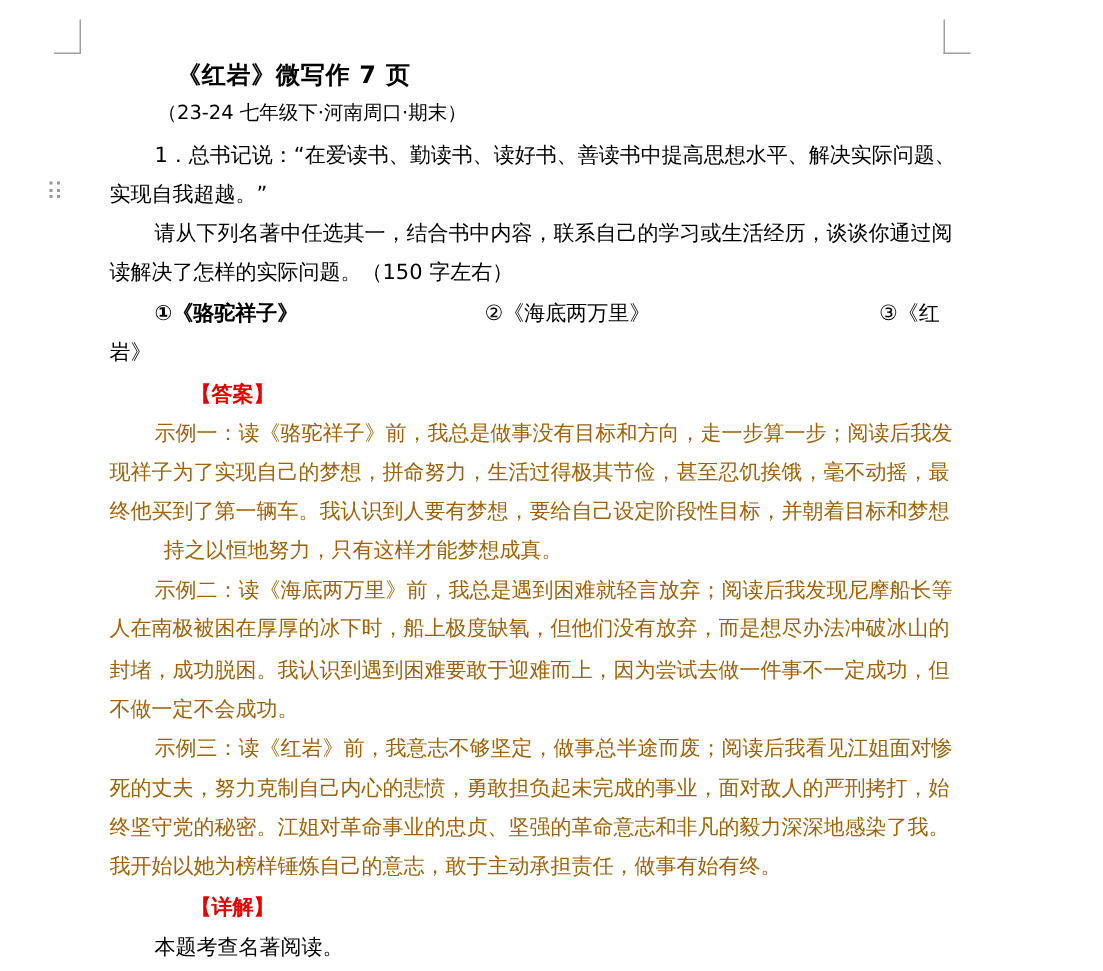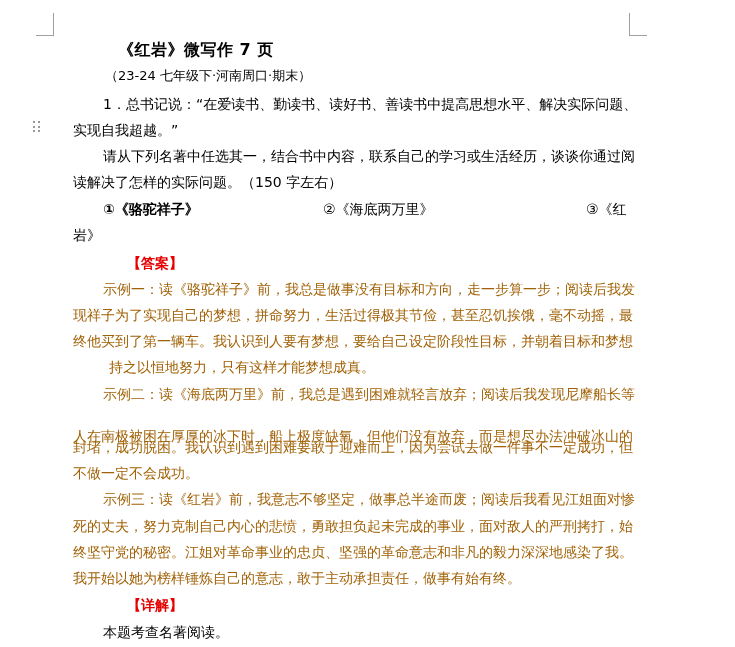--- a/index.html
+++ b/index.html
@@ -48,21 +48,21 @@
   <div class="line" style="left:0;top:225px;">岩》</div>
 
   <div class="line bracket" style="left:26px;top:253px;">【答案】</div>
 
   <div class="line red" style="left:30px;top:279px;">示例一：读《骆驼祥子》前，我总是做事没有目标和方向，走一步算一步；阅读后我发</div>
   <div class="line red" style="left:0;top:305px;">现祥子为了实现自己的梦想，拼命努力，生活过得极其节俭，甚至忍饥挨饿，毫不动摇，最</div>
   <div class="line red" style="left:0;top:331px;">终他买到了第一辆车。我认识到人要有梦想，要给自己设定阶段性目标，并朝着目标和梦想</div>
   <div class="line red" style="left:0;top:357px;margin-left:36px;">持之以恒地努力，只有这样才能梦想成真。</div>
 
   <div class="line red" style="left:30px;top:384px;">示例二：读《海底两万里》前，我总是遇到困难就轻言放弃；阅读后我发现尼摩船长等</div>
-  <div class="line red" style="left:0;top:426px;">人在南极被困在厚厚的冰下时，船上极度缺氧，但他们没有放弃，而是想尽办法冲破冰山的</div>
+  <div class="line red" style="left:0;top:410px;font-family:Liberation Serif, serif;">人在南极被困在厚厚的冰下时，船上极度缺氧，但他们没有放弃，而是想尽办法冲破冰山的</div>
   <div class="line red" style="left:0;top:437px;">封堵，成功脱困。我认识到遇到困难要敢于迎难而上，因为尝试去做一件事不一定成功，但</div>
   <div class="line red" style="left:0;top:463px;">不做一定不会成功。</div>
 
   <div class="line red" style="left:30px;top:489px;">示例三：读《红岩》前，我意志不够坚定，做事总半途而废；阅读后我看见江姐面对惨</div>
   <div class="line red" style="left:0;top:516px;">死的丈夫，努力克制自己内心的悲愤，勇敢担负起未完成的事业，面对敌人的严刑拷打，始</div>
   <div class="line red" style="left:0;top:542px;">终坚守党的秘密。江姐对革命事业的忠贞、坚强的革命意志和非凡的毅力深深地感染了我。</div>
   <div class="line red" style="left:0;top:568px;text-align:right;">我开始以她为榜样锤炼自己的意志，敢于主动承担责任，做事有始有终。</div>
 
   <div class="line bracket" style="left:26px;top:595px;">【详解】</div>
   <div class="line" style="left:30px;top:622px;">本题考查名著阅读。</div>

